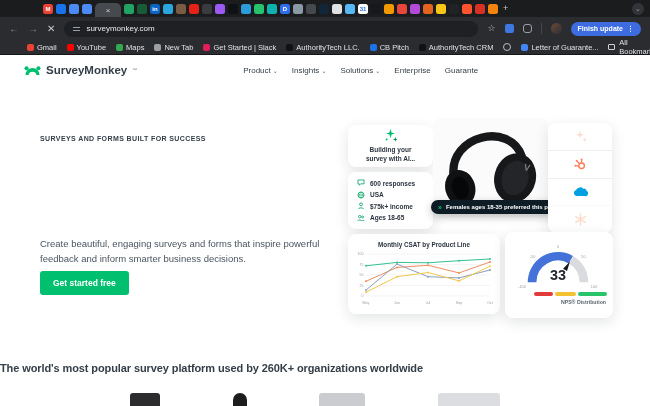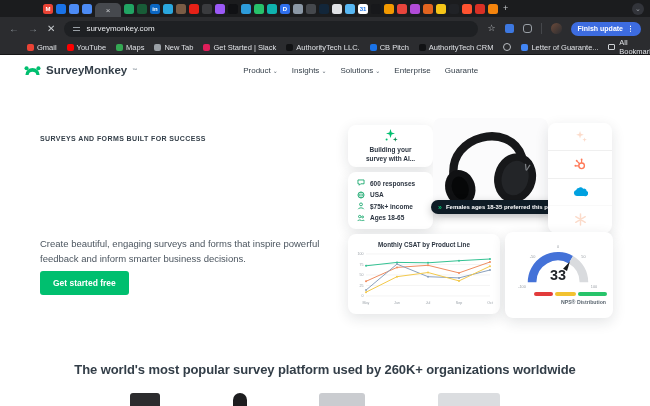--- a/index.html
+++ b/index.html
@@ -80,22 +80,22 @@
   .integ { flex:1; display:flex; align-items:center; justify-content:center; border-top:1px solid #efefef; }
   .integ:first-child { border-top:none; }
   .chart-card { left:3px; top:116px; width:152px; height:80px; padding:5px 5px 3px; }
   .chart-title { font-size:6.3px; font-weight:700; color:#2b3440; text-align:center; margin:2px 0 1px; }
   .gauge-card { left:160px; top:114px; width:108px; height:86px; padding:5px 7px 4px; display:flex;
                 flex-direction:column; align-items:flex-end; }
   .seg-row { display:flex; gap:2px; width:72px; height:4px; margin-top:1px; }
   .seg { height:4px; border-radius:2px; }
   .gauge-label { font-size:5.2px; font-weight:700; color:#5b6670; margin-top:3px; }
   
-  .statement { position:absolute; left:0; right:0; top:307px; text-align:center; font-weight:700;
-               font-size:13px; color:#333e48; letter-spacing:-.1px; }
+  .statement { position:absolute; left:0; right:0; top:307px; text-align:left; font-weight:700;
+               font-size:11px; color:#333e48; letter-spacing:-.1px; }
   .stubs { position:absolute; left:130px; right:150px; top:338px; height:16px; display:flex;
            justify-content:space-between; align-items:flex-start; }
   .stub { border-radius:3px 3px 0 0; }
   .stub.s1 { width:30px; height:16px; background:#2c2c2e; }
   .stub.s2 { width:14px; height:16px; background:#1d1d1f; border-radius:7px 7px 0 0; }
   .stub.s3 { width:46px; height:16px; background:#caccd0; }
   .stub.s4 { width:62px; height:16px; background:#dbdde0; }
 </style>
 </head>
 <body>

